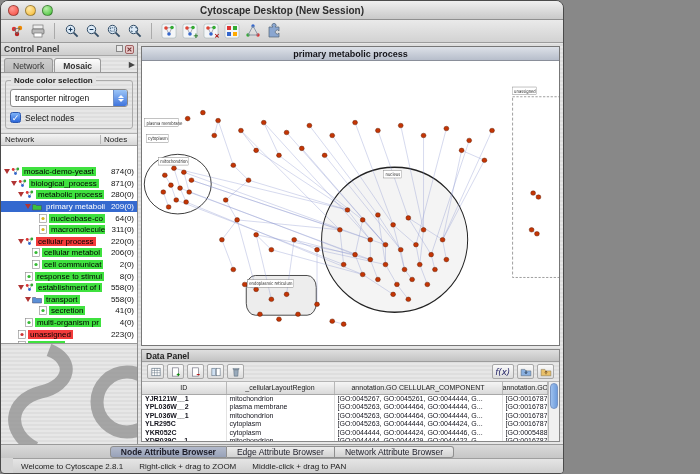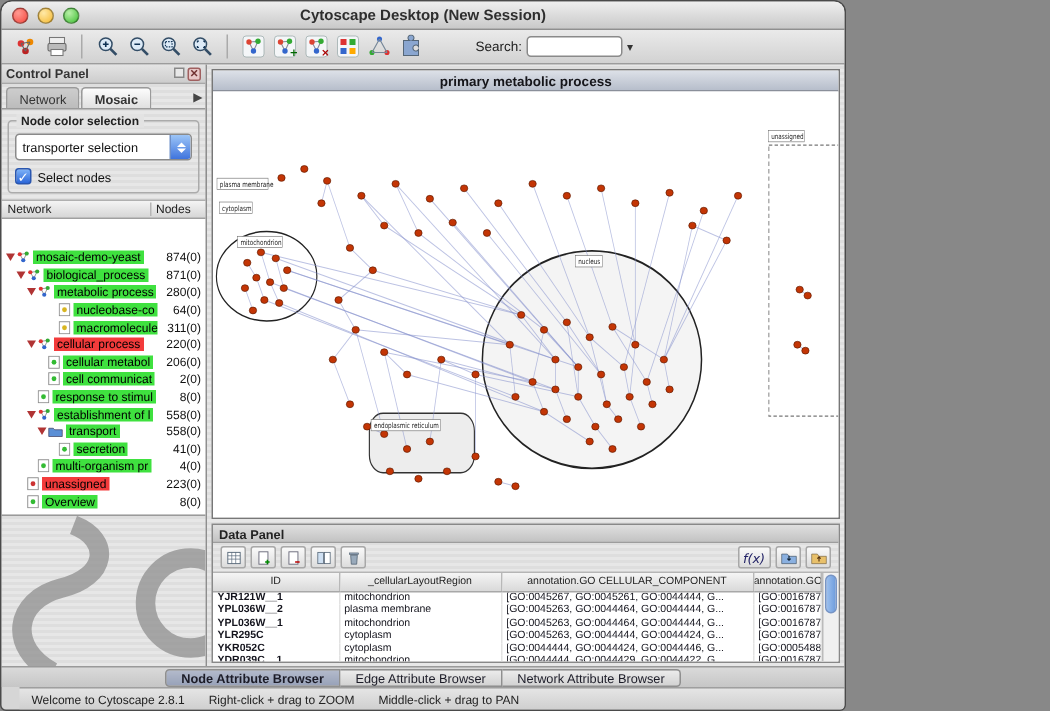--- a/index.html
+++ b/index.html
@@ -242,46 +242,41 @@
             <circle cx="13" cy="12" r="1.7" fill="#d33"></circle>
             <path d="M8 3L3 12M8 3L13 12M3 12h10" stroke="#789" stroke-width="0.8" fill="none"></path>
           </svg>
         </div>
         <div class="tb-btn">
           <svg viewBox="0 0 16 16">
             <path d="M3 4h4a2 2 0 1 1 2 0h4v4a2 2 0 1 0 0 2v4H3z" fill="#8aa6d0" stroke="#567" stroke-width="0.7"></path>
           </svg>
         </div>
       </div>
-    <div class="search-area">
-      <span class="search-label">Search:</span>
-      <input class="search-input" value="" style="">
-      <span class="search-arrow">▾</span>
-    </div>
   </div>
 
   <div class="main-row">
     <div class="control-panel pin">
       <div class="cp-header">
         <span>Control Panel</span>
         <span class="cp-header-btns">
           <span class="cp-float"></span>
           <span class="cp-close">✕</span>
         </span>
       </div>
       <div class="cp-tabs" id="cp-tabs">
           <div class="cp-tab">Network</div>
           <div class="cp-tab selected">Mosaic</div>
           <span class="cp-tab-scroll">▶</span>
         </div>
 
       <div class="cp-group">
         <div class="cp-group-title">Node color selection</div>
         <div class="combo">
-          <span class="combo-text">transporter selection</span>
+          <span class="combo-text">transporter nitrogen</span>
           <span class="combo-btn">
               <i class="up"></i>
               <i class="dn"></i>
             </span>
         </div>
         <div class="checkbox-row">
           <span class="cb">✓</span>
           <span class="cb-label">Select nodes</span>
         </div>
       </div>
@@ -328,20 +323,32 @@
             <span class="t-icon">
               <svg width="9" height="9" viewBox="0 0 9 9">
                 <path d="M2.2 2.5L6.8 2M2.2 2.5L4.5 6.5M6.8 2L4.5 6.5" stroke="#777" stroke-width="0.5"></path>
                 <circle cx="2.2" cy="2.5" r="1.4" fill="#d33"></circle>
                 <circle cx="6.8" cy="2" r="1.4" fill="#3a3"></circle>
                 <circle cx="4.5" cy="6.5" r="1.4" fill="#36c"></circle>
               </svg>
             </span>
             <span class="t-label hl-green">metabolic process</span>
             <span class="t-count">280(0)</span>
+          </div>
+          <div class="tree-row sel" style="padding-left: 23px;">
+            <span class="exp">
+              <i class="open"></i>
+            </span>
+            <span class="t-icon">
+              <svg width="10" height="9" viewBox="0 0 10 9">
+                <path d="M0.5 2.5h3l1 1h5V8H0.5z" fill="#3cc13c" stroke="#446" stroke-width="0.5"></path>
+              </svg>
+            </span>
+            <span class="t-label">primary metaboli</span>
+            <span class="t-count">209(0)</span>
           </div>
           <div class="tree-row" style="padding-left: 30px;">
             <span class="exp"></span>
             <span class="t-icon">
               <svg width="8" height="9" viewBox="0 0 8 9">
                 <rect x="0.5" y="0.5" width="7" height="8" fill="#fff" stroke="#888" stroke-width="0.6"></rect>
                 <circle cx="4" cy="4.5" r="1.6" fill="#d8b520"></circle>
               </svg>
             </span>
             <span class="t-label hl-green">nucleobase-co</span>

